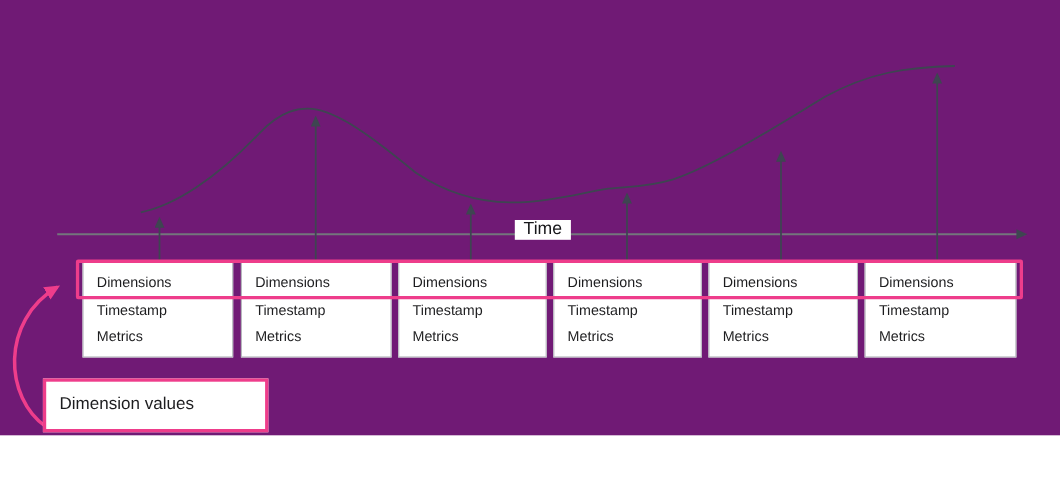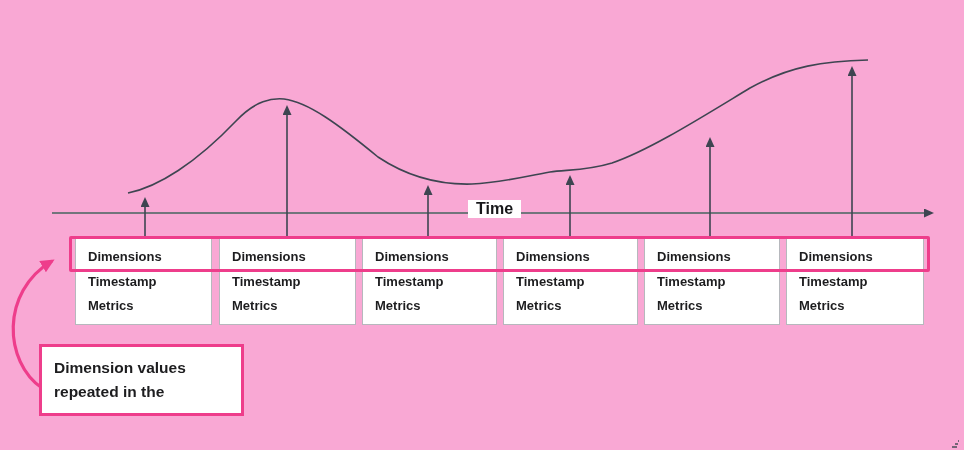--- a/index.html
+++ b/index.html
@@ -1,23 +1,22 @@
 <!DOCTYPE html>
 <html><head>
 <meta charset="utf-8">
 <style>
   html, body { margin: 0; padding: 0; background: #ffffff; }
   .canvas {
     position: relative;
     width: 964px;
-    height: 450px;
-    background: #f9a8d4;
+    height: 396px;
+    background: #701a75;
     overflow: hidden;
     font-family: "Liberation Sans", sans-serif;
-    font-weight: bold;
   }
   .layer-svg {
     position: absolute;
     left: 0; top: 0;
     width: 964px; height: 450px;
   }
   .time-label {
     position: absolute;
     left: 468px;
     top: 200px;
@@ -144,16 +143,15 @@
   <div class="record-box box-6">
     <div>Dimensions</div>
     <div>Timestamp</div>
     <div>Metrics</div>
   </div>
 
   <div class="highlight-band"></div>
 
   <div class="callout">
     <div>Dimension values</div>
-    <div>repeated in the</div>
   </div>
 
 </div>
 
 </body></html>

